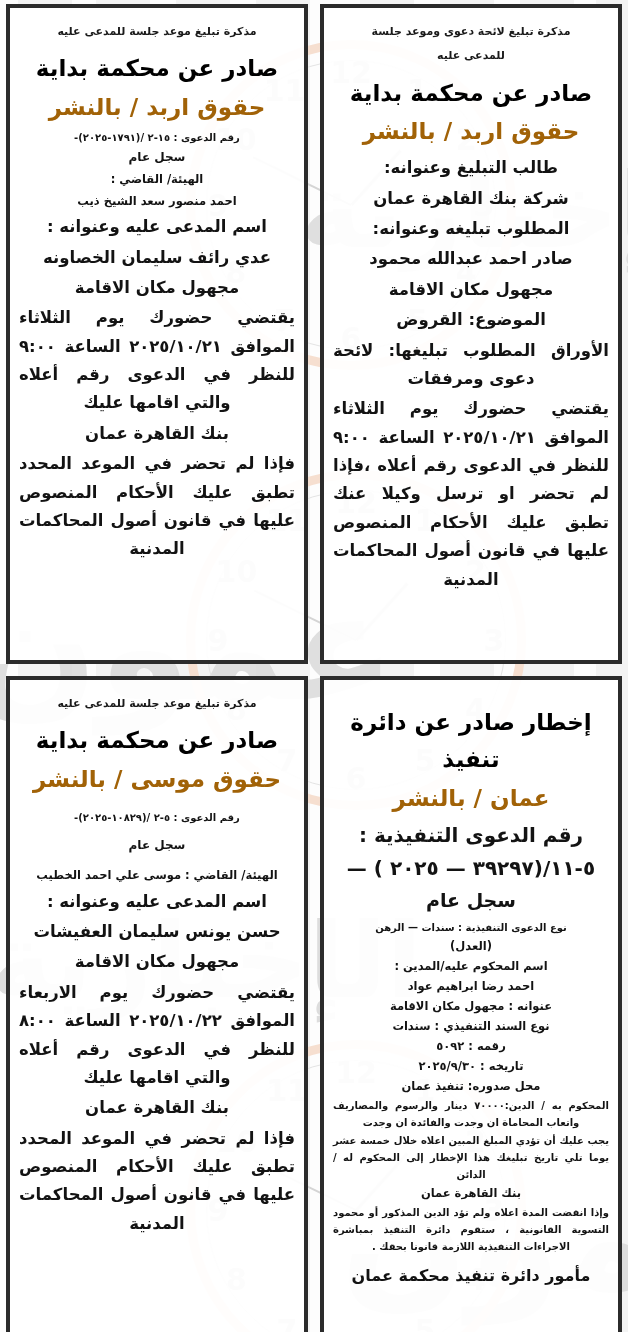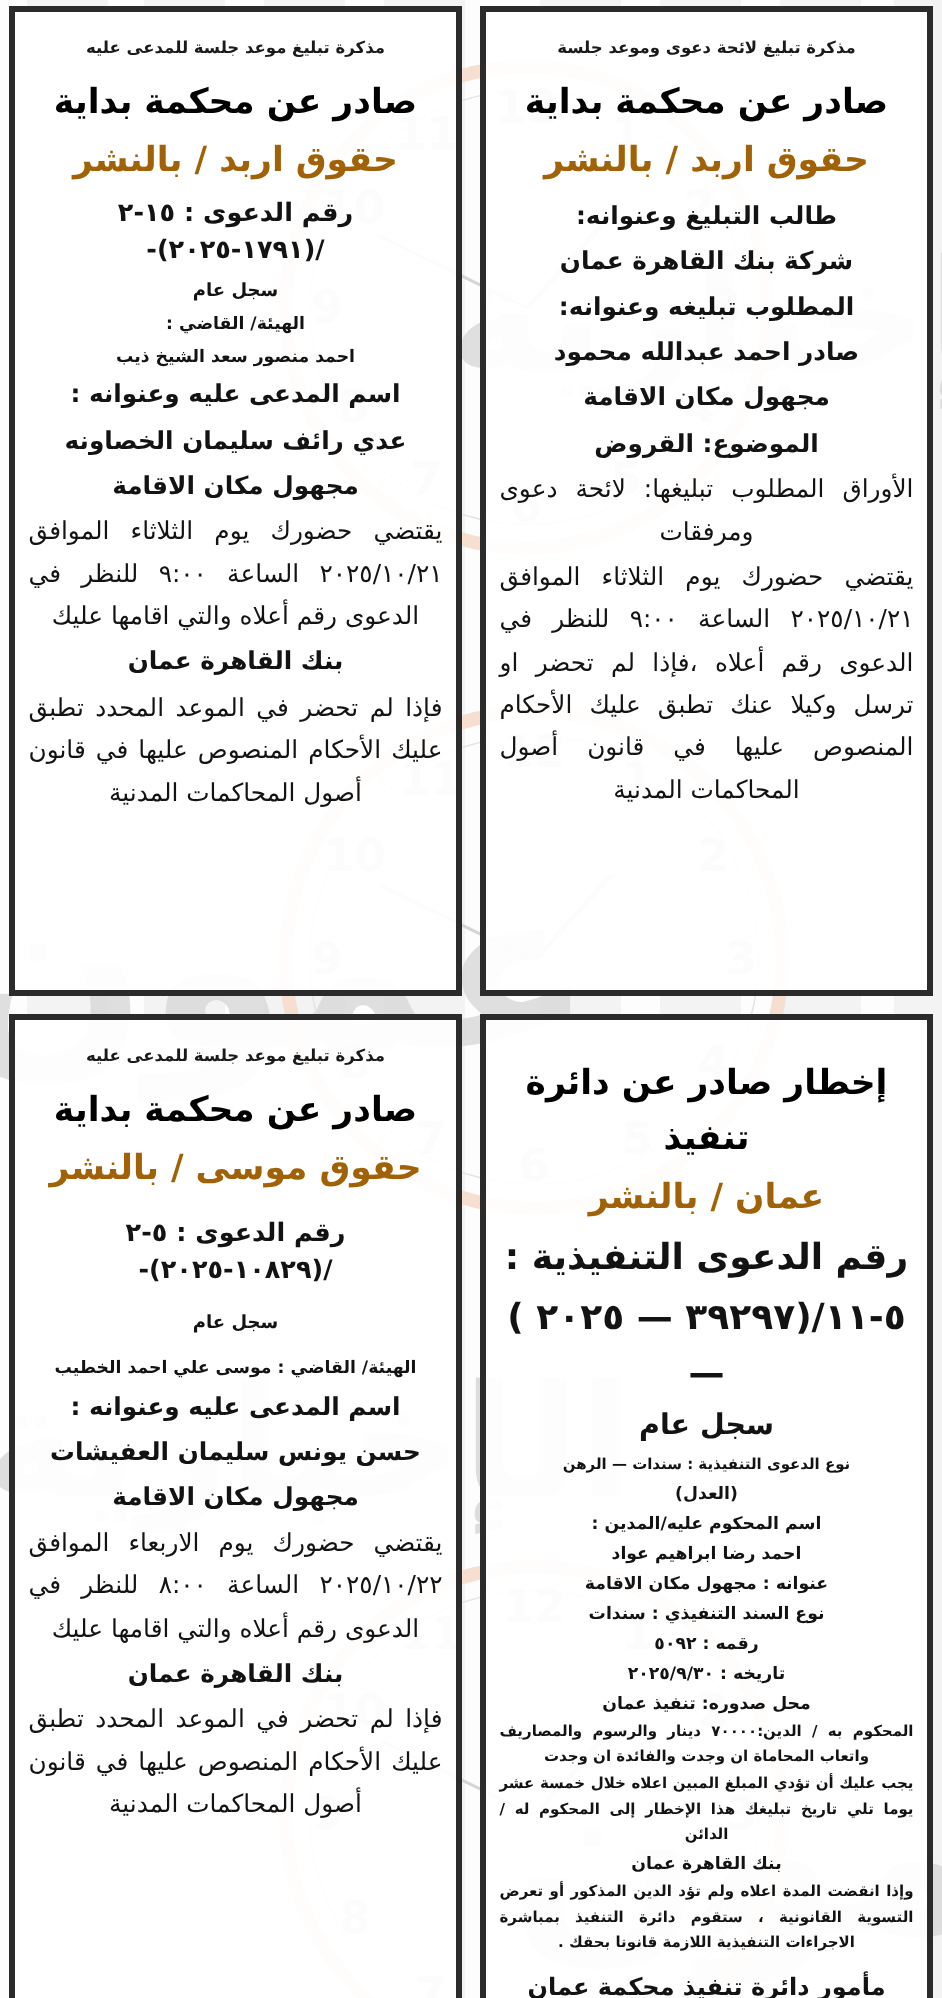--- a/index.html
+++ b/index.html
@@ -107,27 +107,27 @@
     color: #000;
   }
   .n-title2 {
     font-size: 23px;
     font-weight: bold;
     line-height: 1.6;
     margin: 0 0 4px 0;
     color: #a16207;
   }
   .n-case {
-    font-size: 17px;
+    font-size: 10px;
     font-weight: bold;
     line-height: 1.5;
     margin: 2px 0;
   }
   .n-case-big {
-    font-size: 24px;
+    font-size: 20px;
     font-weight: bold;
     line-height: 1.55;
     margin: 2px 0;
   }
   .n-sijil {
     font-size: 12px;
     font-weight: bold;
     line-height: 1.6;
     margin: 3px 0;
   }
@@ -145,21 +145,21 @@
   }
   .n-body {
     font-size: 16.5px;
     font-weight: bold;
     line-height: 1.72;
     margin: 2px 0;
     text-align: center;
   }
   .n-body-j {
     font-size: 16.5px;
-    font-weight: normal;
+    font-weight: bold;
     line-height: 1.72;
     margin: 2px 0;
     text-align: justify;
     text-align-last: center;
   }
   .n-small {
     font-size: 11.5px;
     font-weight: bold;
     line-height: 1.65;
     margin: 1px 0;
@@ -251,20 +251,21 @@
       <div class="wm-num" style="left: 287px; top: 1090.49px;">11</div>
       <div class="wm-hand" style="width: 3px; height: 75.9px; left: 354.5px; top: 1134.1px; transform: rotate(42deg);"></div>
       <div class="wm-hand" style="width: 2px; height: 113.16px; left: 355px; top: 1096.84px; transform: rotate(-64deg);"></div>
     </div>
 </div>
 
 <div id="notices-grid">
 
   <div class="notice">
     <div class="n-memo">مذكرة تبليغ لائحة دعوى وموعد جلسة</div>
+    <div class="n-memo">للمدعى عليه</div>
     <div class="n-title">صادر عن محكمة بداية</div>
     <div class="n-title2">حقوق اربد / بالنشر</div>
     <div class="n-body">طالب التبليغ وعنوانه:</div>
     <div class="n-body">شركة بنك القاهرة عمان</div>
     <div class="n-body">المطلوب تبليغه وعنوانه:</div>
     <div class="n-body">صادر احمد عبدالله محمود</div>
     <div class="n-body">مجهول مكان الاقامة</div>
     <div class="n-body">الموضوع: القروض</div>
     <div class="n-body-j">الأوراق المطلوب تبليغها:  لائحة دعوى ومرفقات</div>
     <div class="n-body-j">يقتضي حضورك يوم الثلاثاء الموافق ٢٠٢٥/١٠/٢١ الساعة ٩:٠٠ للنظر في الدعوى رقم أعلاه ،فإذا لم تحضر او ترسل وكيلا عنك تطبق عليك الأحكام المنصوص عليها في قانون أصول المحاكمات المدنية</div>
@@ -301,21 +302,21 @@
     <div class="n-small">اسم المحكوم عليه/المدين :</div>
     <div class="n-small">احمد رضا ابراهيم عواد</div>
     <div class="n-small">عنوانه : مجهول مكان الاقامة</div>
     <div class="n-small">نوع السند التنفيذي : سندات</div>
     <div class="n-small">رقمه : ٥٠٩٢</div>
     <div class="n-small">تاريخه : ٢٠٢٥/٩/٣٠</div>
     <div class="n-small">محل صدوره: تنفيذ عمان</div>
     <div class="n-small-j">المحكوم به / الدين:٧٠٠٠٠ دينار والرسوم والمصاريف واتعاب المحاماة ان وجدت والفائدة ان وجدت</div>
     <div class="n-small-j">يجب عليك أن تؤدي المبلغ المبين اعلاه خلال خمسة عشر يوما تلي تاريخ تبليغك هذا الإخطار إلى المحكوم له / الدائن</div>
     <div class="n-small">بنك القاهرة عمان</div>
-    <div class="n-small-j">وإذا انقضت المدة اعلاه ولم تؤد الدين المذكور أو تعرض التسوية القانونية ، ستقوم دائرة التنفيذ بمباشرة الاجراءات التنفيذية اللازمة قانونا بحقك .</div>
+    <div class="n-small-j">وإذا انقضت المدة اعلاه ولم تؤد الدين المذكور أو محمود التسوية القانونية ، ستقوم دائرة التنفيذ بمباشرة الاجراءات التنفيذية اللازمة قانونا بحقك .</div>
     <div class="n-sign">مأمور دائرة تنفيذ محكمة عمان</div>
   </div>
 
   <div class="notice">
     <div class="n-memo">مذكرة تبليغ موعد جلسة للمدعى عليه</div>
     <div class="n-title">صادر عن محكمة بداية</div>
     <div class="n-title2">حقوق موسى  /  بالنشر</div>
     <div class="spacer-sm"></div>
     <div class="n-case">
       <span>رقم الدعوى  :</span>

